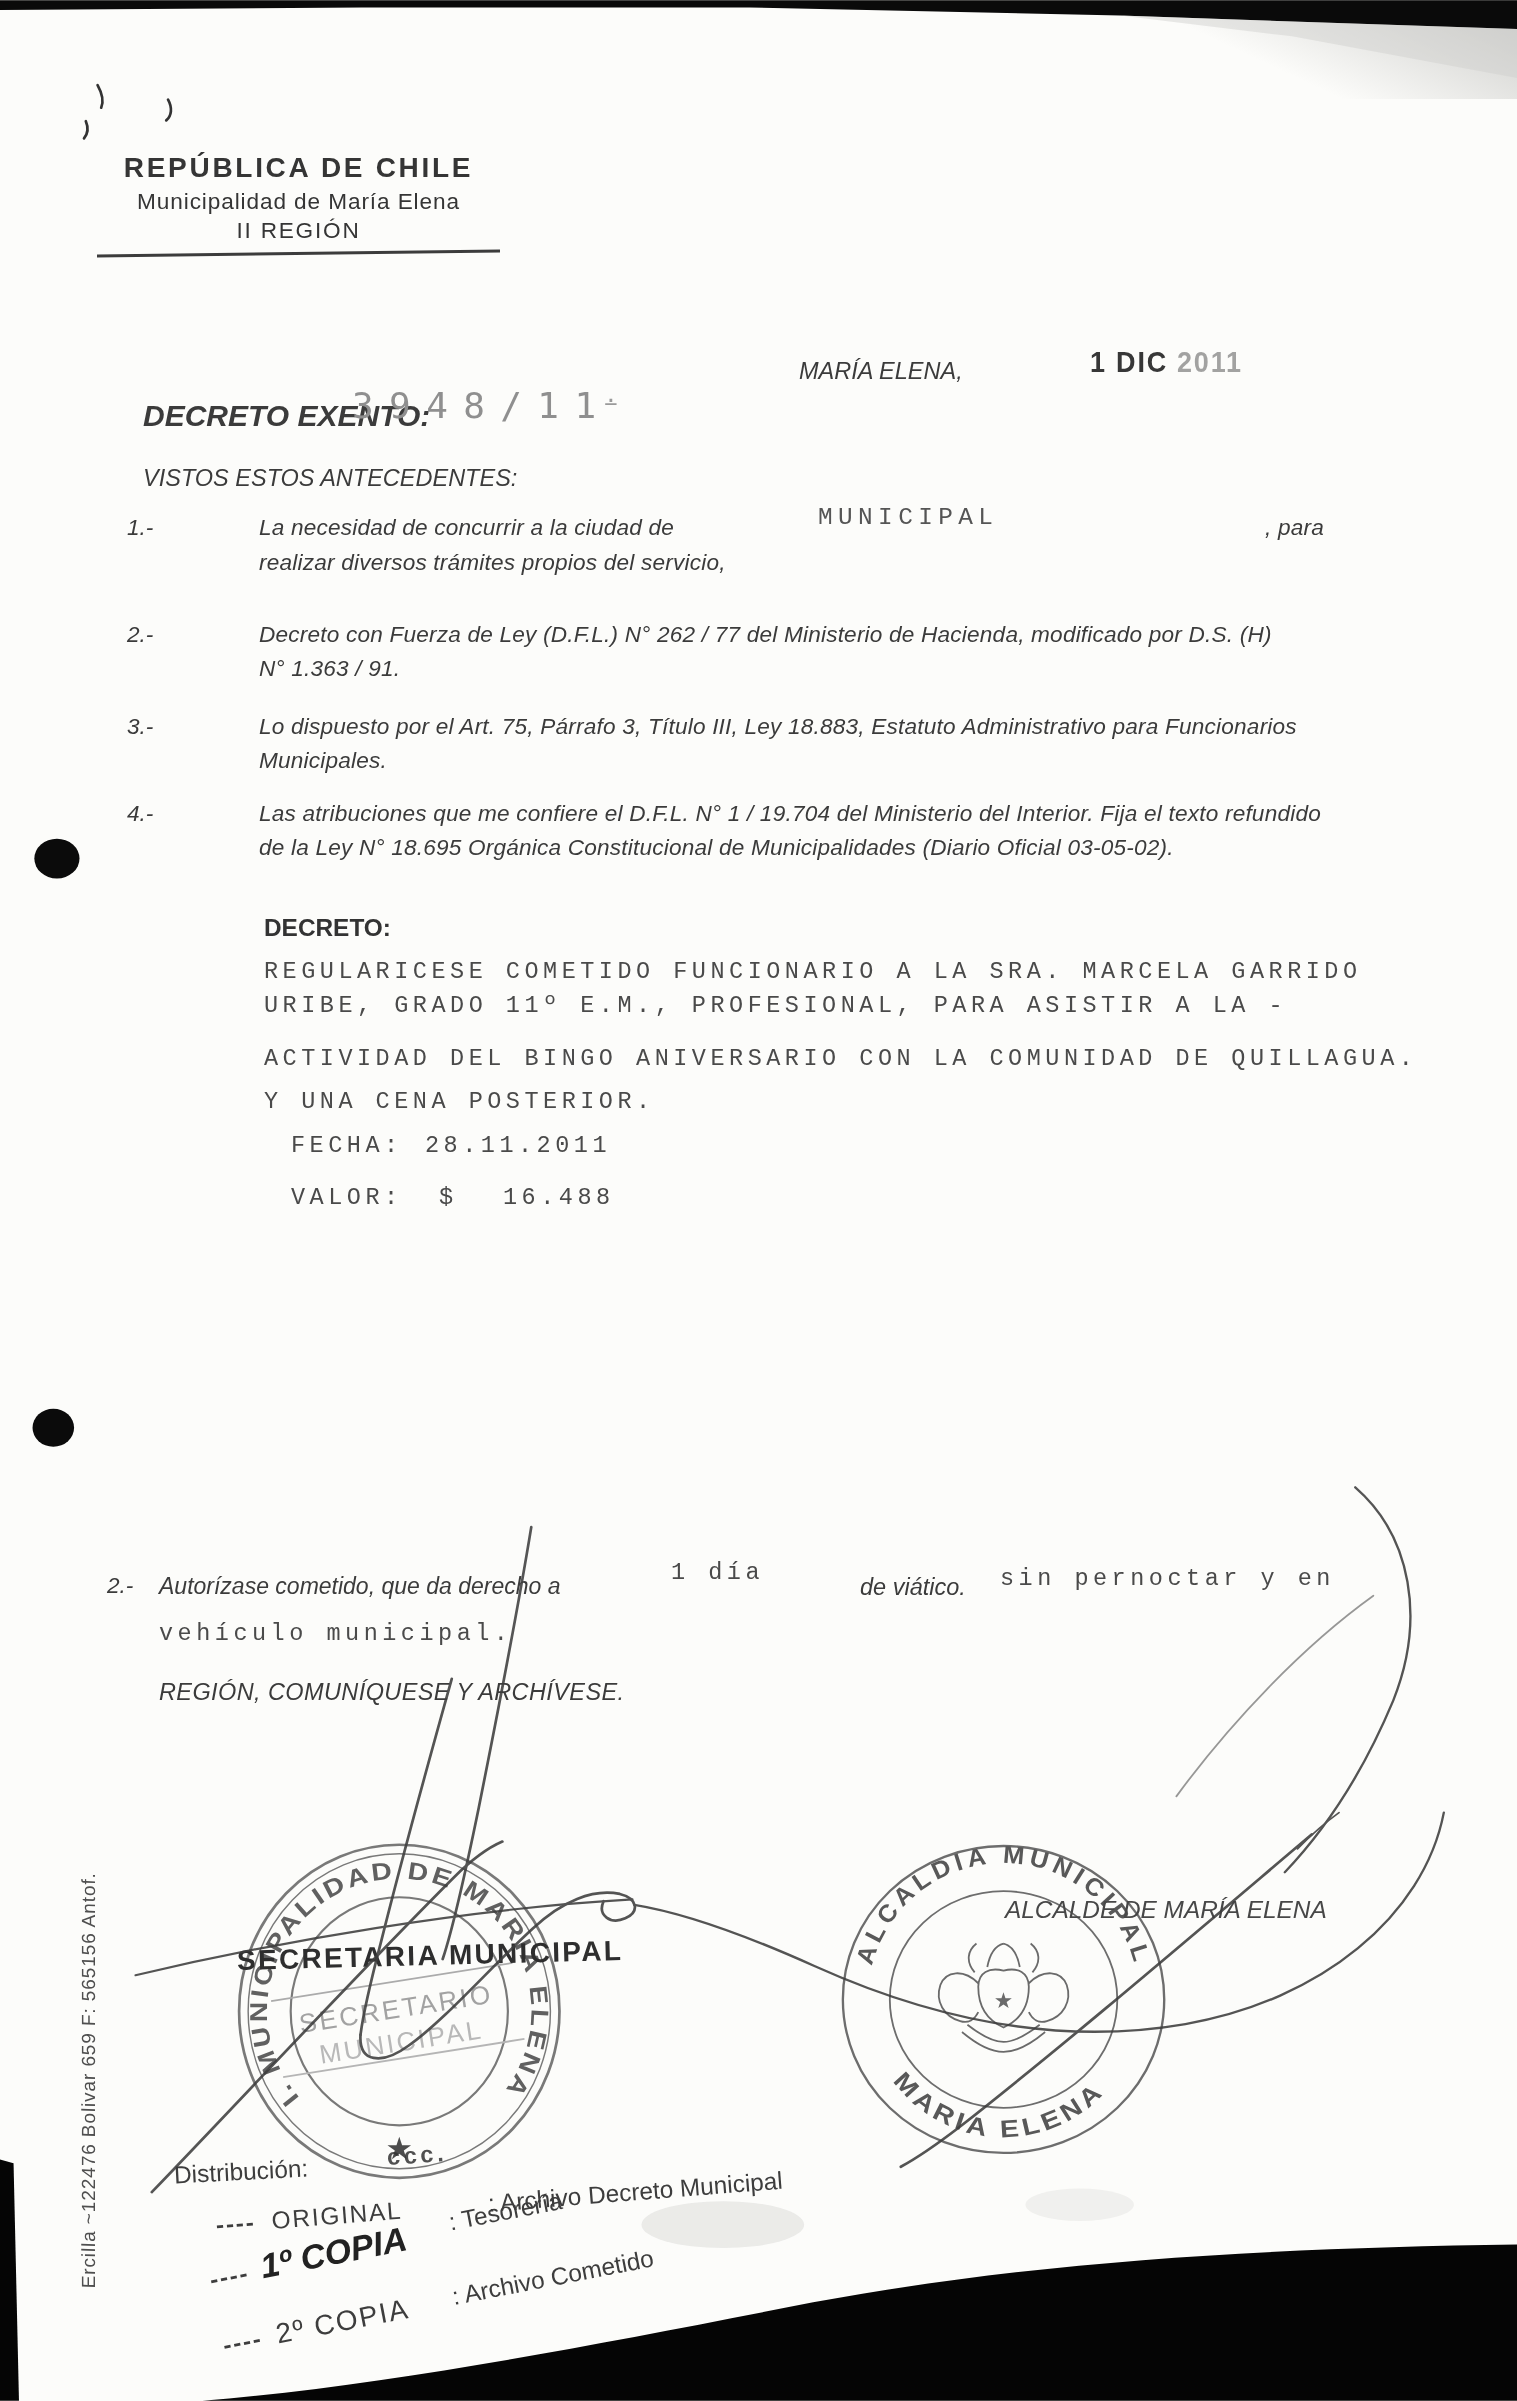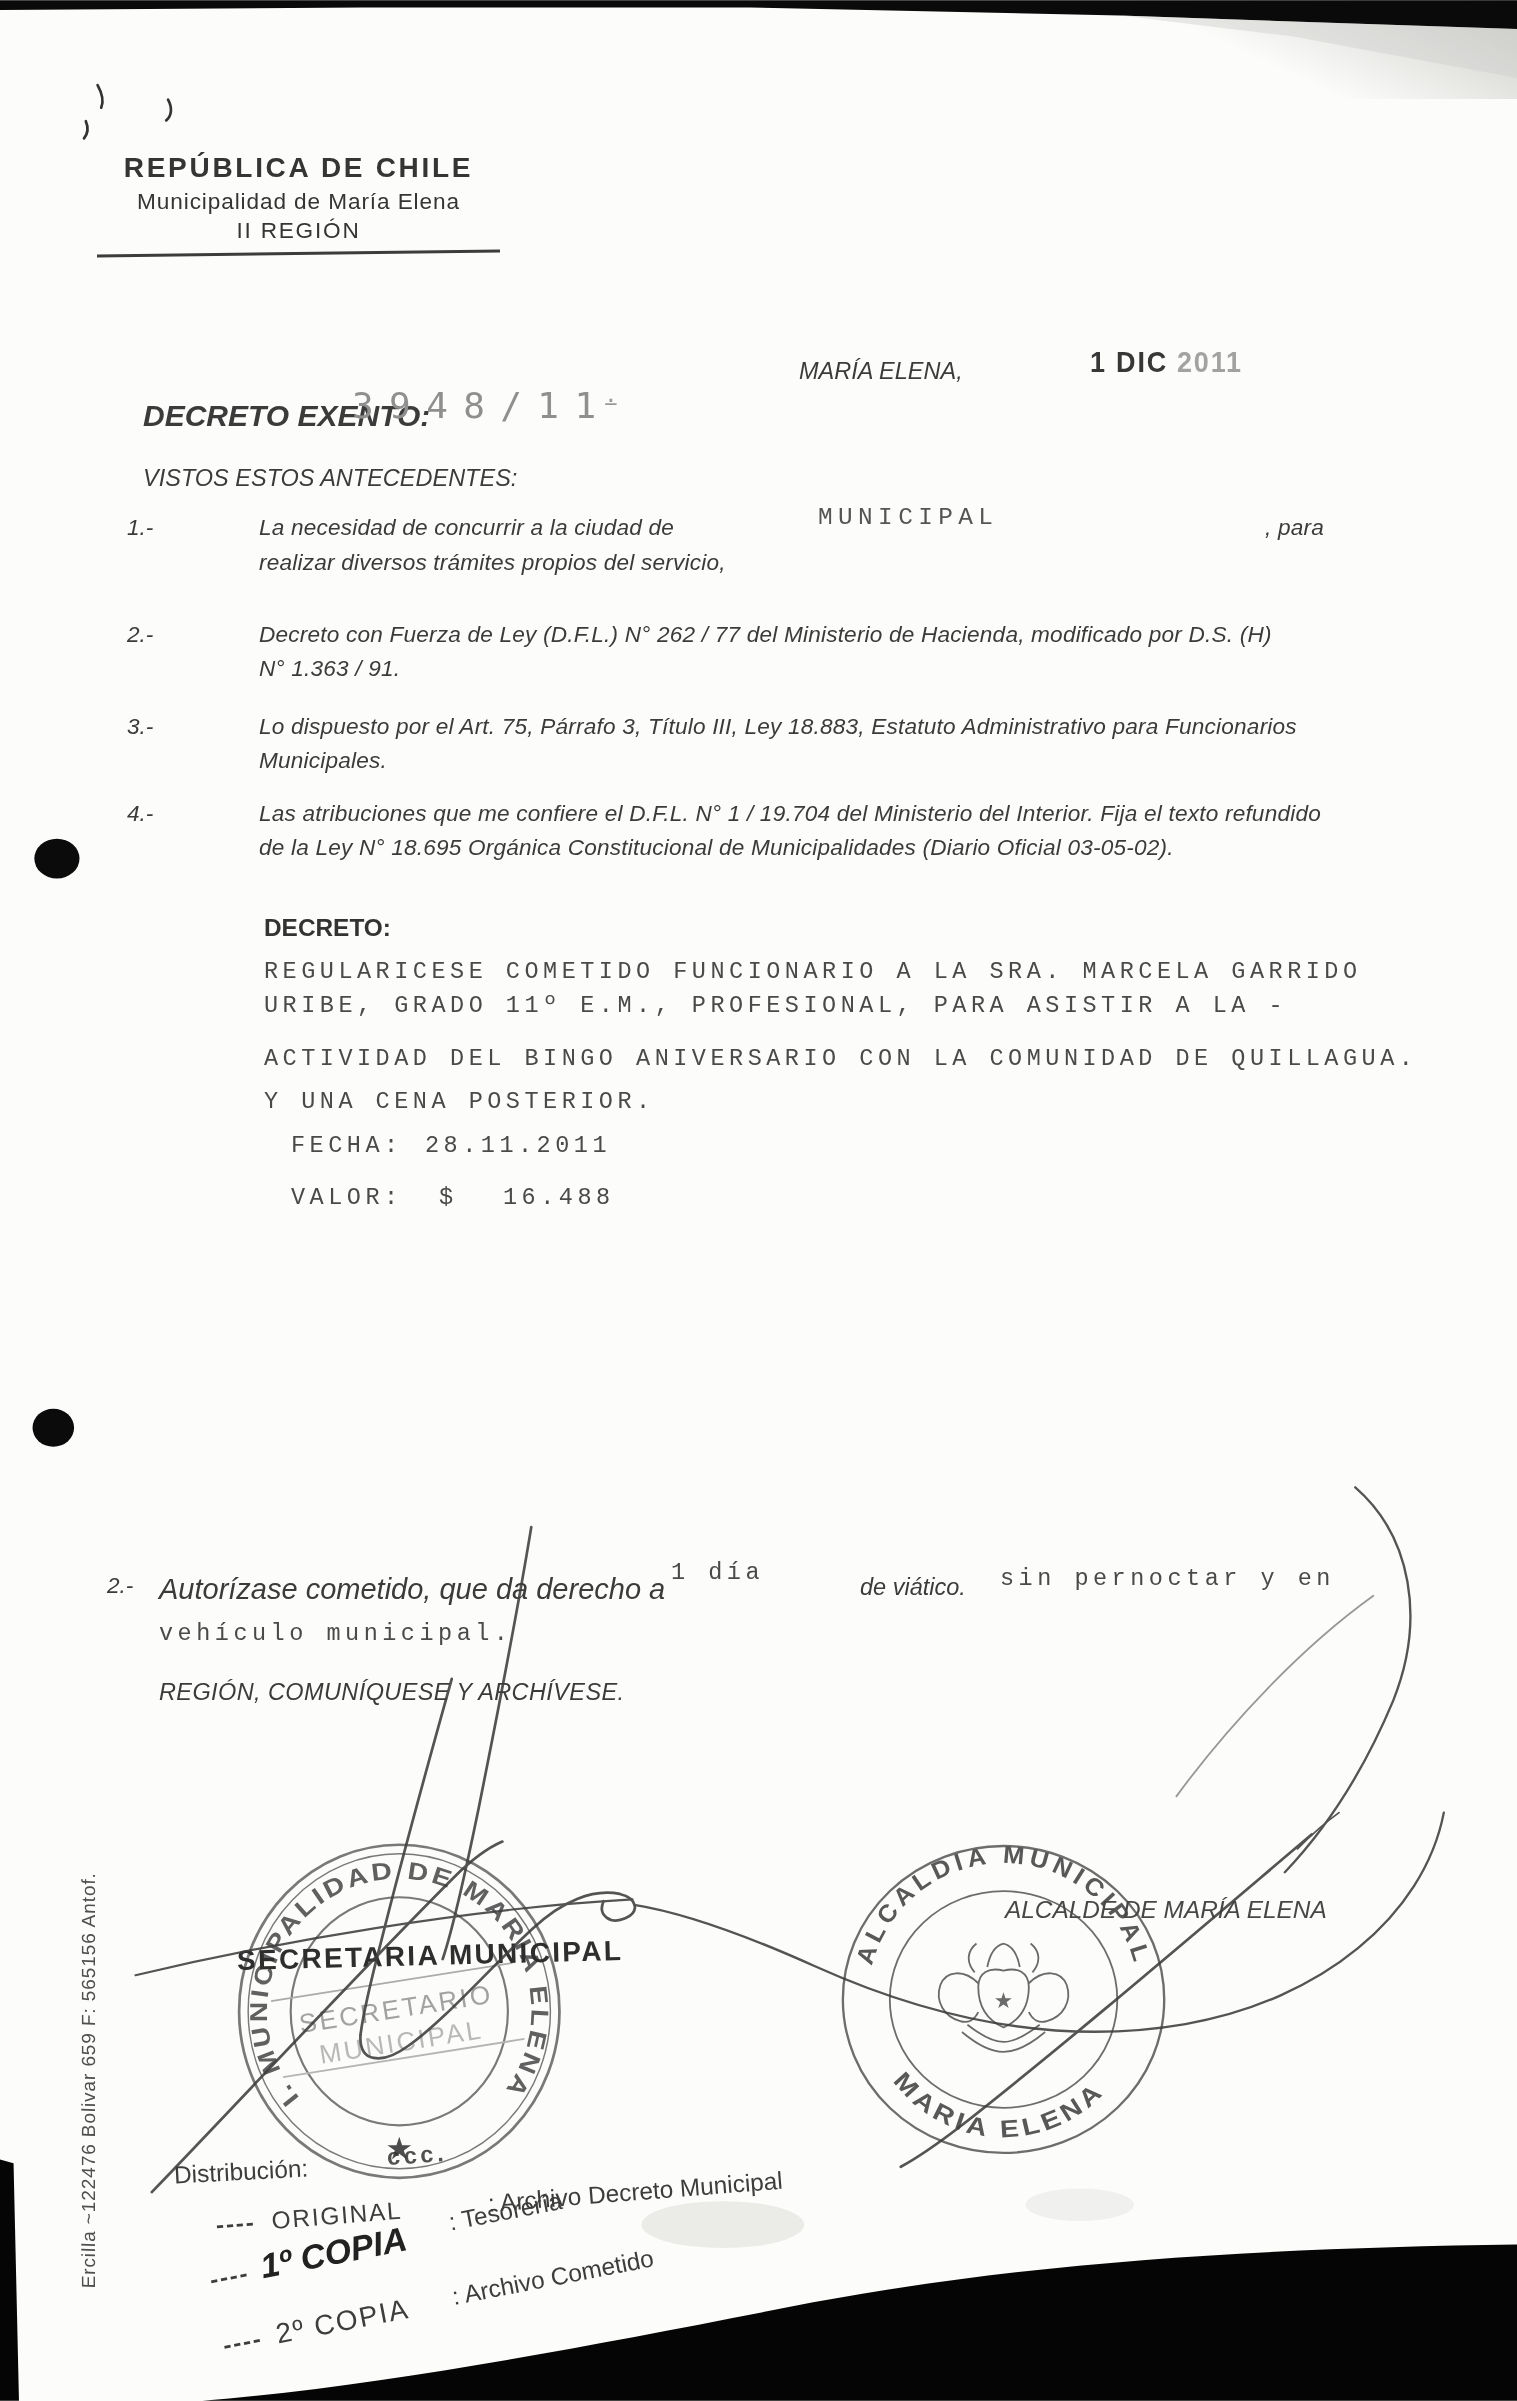--- a/index.html
+++ b/index.html
@@ -37,21 +37,21 @@
   #i3num{left:127px;top:714px;} #i3l1{left:259px;top:714px;} #i3l2{left:259px;top:748px;}
   #i4num{left:127px;top:801px;} #i4l1{left:259px;top:801px;} #i4l2{left:259px;top:835px;}
 
   #dech{left:264px;top:914px;font-size:24.4px;font-weight:bold;color:#333;}
   .tw{font-size:23.5px;letter-spacing:4.5px;}
   #tw1{left:264px;top:958px;} #tw2{left:264px;top:992px;}
   #tw3{left:264px;top:1045px;} #tw4{left:264px;top:1088px;text-align:right;}
   #fechaL{left:291px;top:1132px;} #fechaV{left:425px;top:1132px;}
   #valorL{left:291px;top:1184px;} #valorC{left:439px;top:1184px;} #valorV{left:503px;top:1184px;}
 
-  #anum{left:107px;top:1573px;} #abefore{left:159px;top:1573px;font-size:29px;}
+  #anum{left:107px;top:1573px;} #abefore{left:159px;top:1573px;font-size:23px;}
   #adays{left:671px;top:1559px;} #amid{left:860px;top:1574px;font-size:23.5px;}
   #atyped1{left:1000px;top:1565px;} #atyped2{left:159px;top:1620px;}
   #aclosing{left:159px;top:1679px;font-size:23.5px;letter-spacing:0.4px;}
 
   #secov{left:237px;top:1940px;font-size:28px;font-weight:bold;letter-spacing:2.3px;
          color:#2e2e2e;transform:rotate(-1.5deg);}
   #alcov{left:1005px;top:1896px;font-size:24.4px;font-style:italic;color:#474747;}
 
   #marginnote{left:78px;top:2288px;width:409px;font-size:19px;color:#4f4f4f;letter-spacing:0.9px;
               transform-origin:0 0;transform:rotate(-90deg) skewX(-2deg);}

